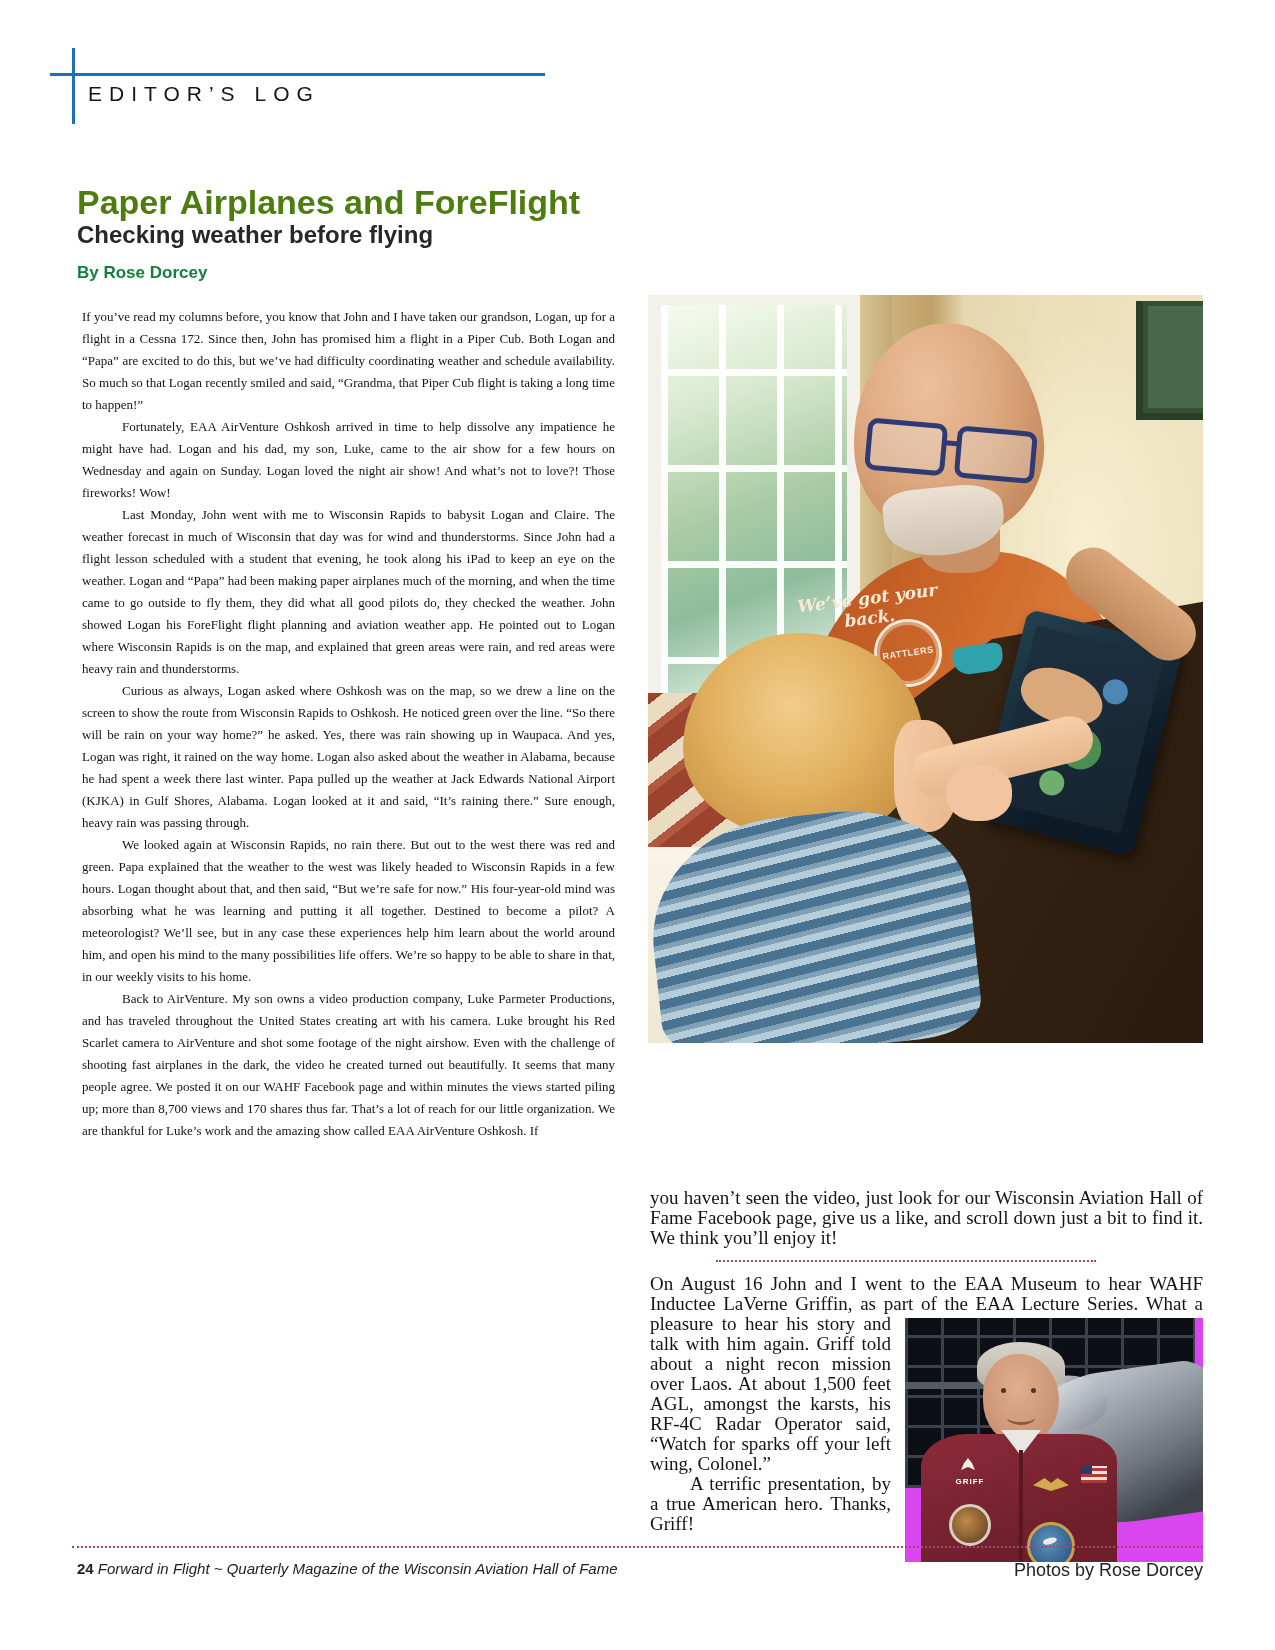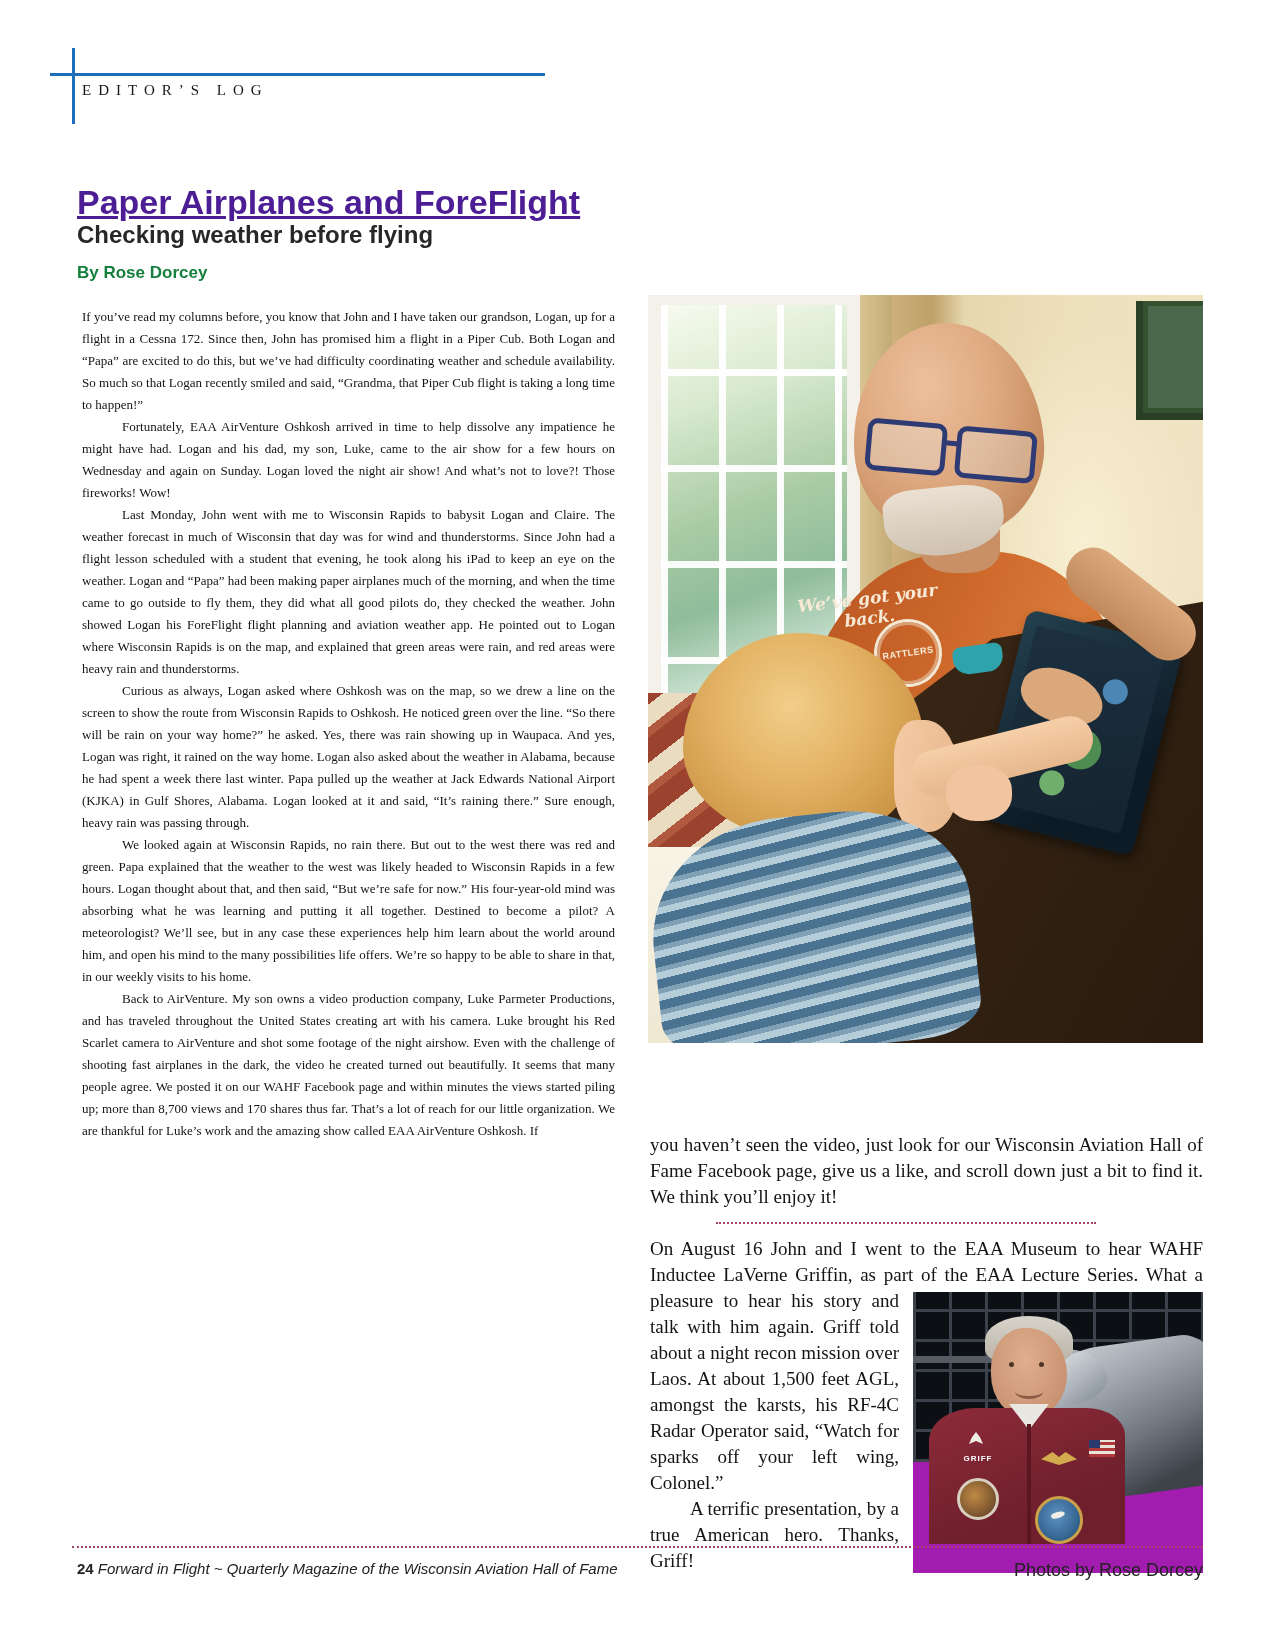--- a/index.html
+++ b/index.html
@@ -2,25 +2,25 @@
 <html style="--accent-blue: #1d6fbd; --dotted-rule: #a8436e;"><head>
 <meta charset="utf-8">
 <style>
   html,body{margin:0;padding:0;background:#ffffff;}
   .page{position:relative;width:1275px;height:1650px;background:#fff;overflow:hidden;
         font-family:"Liberation Serif",serif;color:#141414;}
 
   
   .rule-h{position:absolute;left:50px;top:73px;width:495px;height:3px;background:var(--accent-blue,#1d6fbd);}
   .rule-v{position:absolute;left:72px;top:48px;width:3px;height:76px;background:var(--accent-blue,#1d6fbd);}
-  .section-label{position:absolute;left:82px;top:82px;font-family:Liberation Serif, serif;
-        font-size:15px;letter-spacing:7px;color:#161616;}
+  .section-label{position:absolute;left:88px;top:82px;font-family:Liberation Sans, sans-serif;
+        font-size:21px;letter-spacing:7px;color:#161616;}
 
   .title{position:absolute;left:77px;top:183px;font-family:"Liberation Sans",sans-serif;
-        font-size:34px;font-weight:bold;color:#4c1d95;text-decoration:underline;}
+        font-size:34px;font-weight:bold;color:#4d7c0f;}
   .subtitle{position:absolute;left:77px;top:221px;font-family:"Liberation Sans",sans-serif;
         font-size:24px;font-weight:bold;color:#272727;}
   .byline{position:absolute;left:77px;top:263px;font-family:"Liberation Sans",sans-serif;
         font-size:17px;font-weight:bold;color:#15803d;}
 
   .col-left{position:absolute;left:82px;top:306px;width:533px;
         font-size:13px;line-height:22px;text-align:justify;}
   .para{margin:0;}
   .ind{text-indent:40px;}
 
@@ -95,27 +95,27 @@
   .p1-shirt{left:5px;top:520px;width:320px;height:235px;transform:rotate(-6deg);
         background:repeating-linear-gradient(172deg,#4a7391 0 9px,#7fa0b5 9px 14px,#b5cdd9 14px 21px);
         border-radius:42% 40% 20% 25% / 50% 42% 15% 18%;}
 
   
   .caption-box{position:absolute;left:650px;top:1050px;width:553px;}
   .caption{font-family:"Liberation Sans",sans-serif;font-size:17px;line-height:21px;color:#1e1e1e;}
   .caption-rule{margin-top:6px;border-top:2px dotted var(--dotted-rule,#a8436e);}
 
   
-  .col-right{position:absolute;left:650px;top:1132px;width:553px;
-        font-size:19px;line-height:26px;text-align:justify;}
+  .col-right{position:absolute;left:650px;top:1188px;width:553px;
+        font-size:19px;line-height:20px;text-align:justify;}
   .divider-short{width:380px;margin:12px 0 12px 66px;border-top:2px dotted var(--dotted-rule,#a8436e);}
 
   
-  .photo2{float:right;display:block;width:290px;height:281px;margin:4px 0 8px 14px;
-        position:relative;overflow:hidden;background:#a21caf;}
+  .photo2{float:right;display:block;width:290px;height:244px;margin:4px 0 8px 14px;
+        position:relative;overflow:hidden;background:#d946ef;padding-left:8px;}
   .photo2 span{display:block;position:absolute;}
   .g-grid{left:0;top:0;width:290px;height:170px;
         background-image:
           repeating-linear-gradient(90deg,#3c424c 0 3px,rgba(0,0,0,0) 3px 36px),
           repeating-linear-gradient(0deg,#3c424c 0 3px,rgba(0,0,0,0) 3px 30px);
         background-color:#0c0f14;}
   .g-beam-h{left:0;top:64px;width:290px;height:7px;background:#555b63;}
   .g-jet{right:-22px;top:52px;width:205px;height:152px;transform:rotate(-8deg);
         background:linear-gradient(160deg,#d6dade 0%,#9aa1a9 35%,#6f767e 60%,#3e434a 85%);
         border-radius:50% 20% 20% 60% / 60% 30% 30% 55%;}

